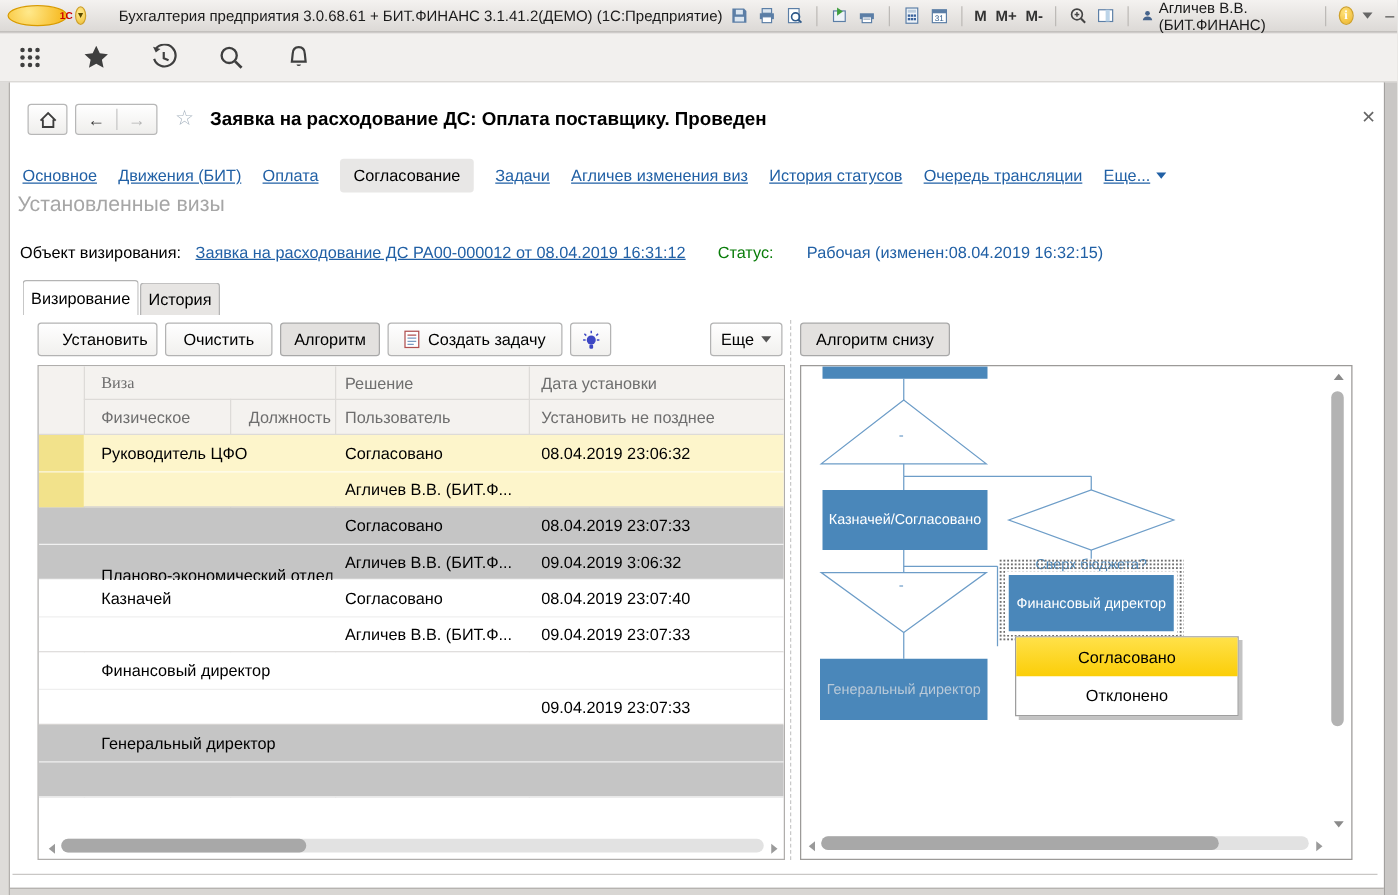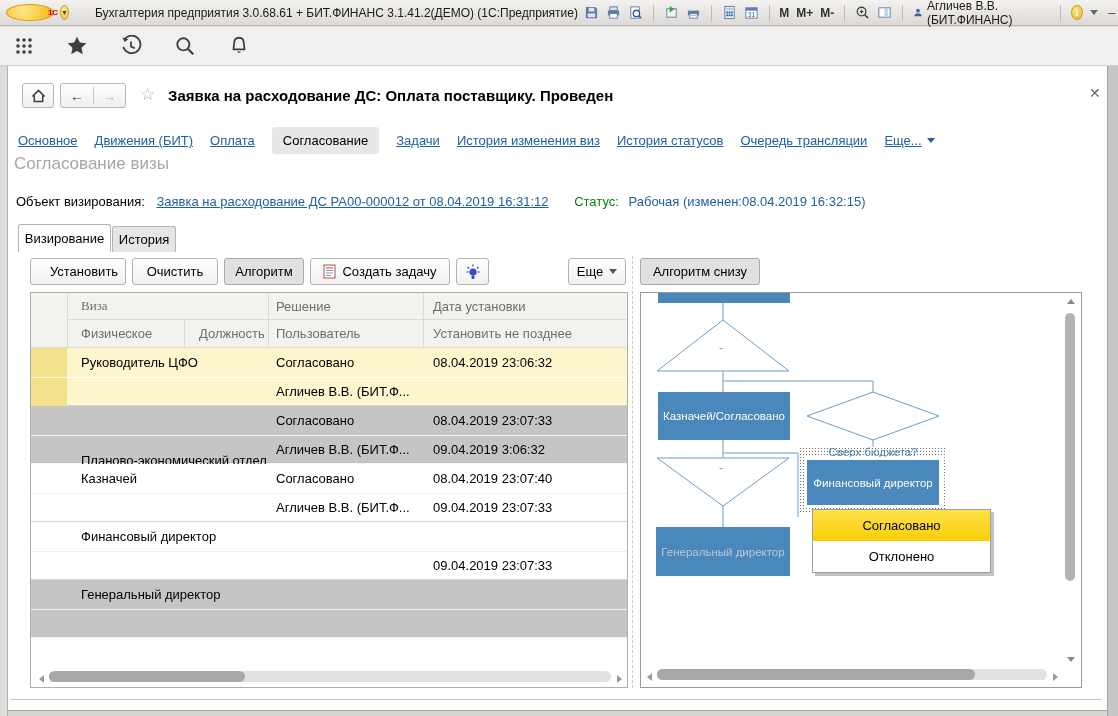--- a/index.html
+++ b/index.html
@@ -48,21 +48,21 @@
   .navlinks { position:absolute; left:10px; top:61px; display:flex; align-items:center; gap:17px; font-size:13px; }
   .navlink { color:#2160a5; text-decoration:underline; white-space:nowrap; }
   .navlink-active { background:#e8e7e6; color:#000; text-decoration:none; padding:6px 11px; border-radius:3px; }
   .nav-more { display:flex; align-items:center; gap:5px; }
   .caret { display:inline-block; width:0; height:0; border-left:4px solid transparent; border-right:4px solid transparent; border-top:5px solid #2160a5; }
 
   .sec-heading { position:absolute; left:6px; top:88px; font-size:17px; color:#a6a6a6; }
   .obj-row { position:absolute; left:8px; top:128px; font-size:13px; white-space:nowrap; }
   .obj-row a { color:#2160a5; }
   .status-label { color:#0a7d0a; margin-left:22px; }
-  .status-value { color:#2160a5; margin-left:6px; }
+  .status-value { color:#2160a5; margin-left:23px; }
 
   
   .itab { position:absolute; top:158px; height:28px; display:flex; align-items:center; justify-content:center;
     font-size:13px; border:1px solid #b4b4b4; border-bottom:none; border-radius:3px 3px 0 0; }
   .itab-active { background:#fff; z-index:2; }
   .itab-idle { background:#e7e5e3; top:160px; height:26px; }
 
   
   .cmd-btn { position:absolute; top:192px; height:27px; background:linear-gradient(#ffffff,#f1f0ee);
     border:1px solid #b3b3b3; border-radius:3px; font-size:13px; display:flex; align-items:center; justify-content:center; gap:6px; color:#000; }
@@ -273,30 +273,30 @@
     <span class="abs" style="left:132px; top:18px; font-size:17px; color:#a8b4c0;">☆</span>
     <div class="abs page-title" style="left:160px; top:21px;">Заявка на расходование ДС: Оплата поставщику. Проведен</div>
     <span class="abs form-close" style="left:1081px; top:19px;">✕</span>
 
     <div class="navlinks">
       <a class="navlink">Основное</a>
       <a class="navlink">Движения (БИТ)</a>
       <a class="navlink">Оплата</a>
       <span class="navlink-active">Согласование</span>
       <a class="navlink">Задачи</a>
-      <a class="navlink">История изменения виз</a>
+      <a class="navlink">Агличев изменения виз</a>
       <a class="navlink">История статусов</a>
       <a class="navlink">Очередь трансляции</a>
       <span class="nav-more">
         <a class="navlink">Еще...</a>
           <span class="caret"></span>
       </span>
     </div>
 
-    <div class="sec-heading">Согласование визы</div>
+    <div class="sec-heading">Установленные визы</div>
 
     <div class="obj-row">
       <span>Объект визирования:</span>
       <a style="text-decoration:underline; margin-left:8px;">Заявка на расходование ДС РА00-000012 от 08.04.2019 16:31:12</a>
       <span class="status-label">Статус:</span>
       <span class="status-value">Рабочая (изменен:08.04.2019 16:32:15)</span>
     </div>
 
     <div class="itab itab-active" style="left:10px; width:93px;">
         <span>Визирование</span>

